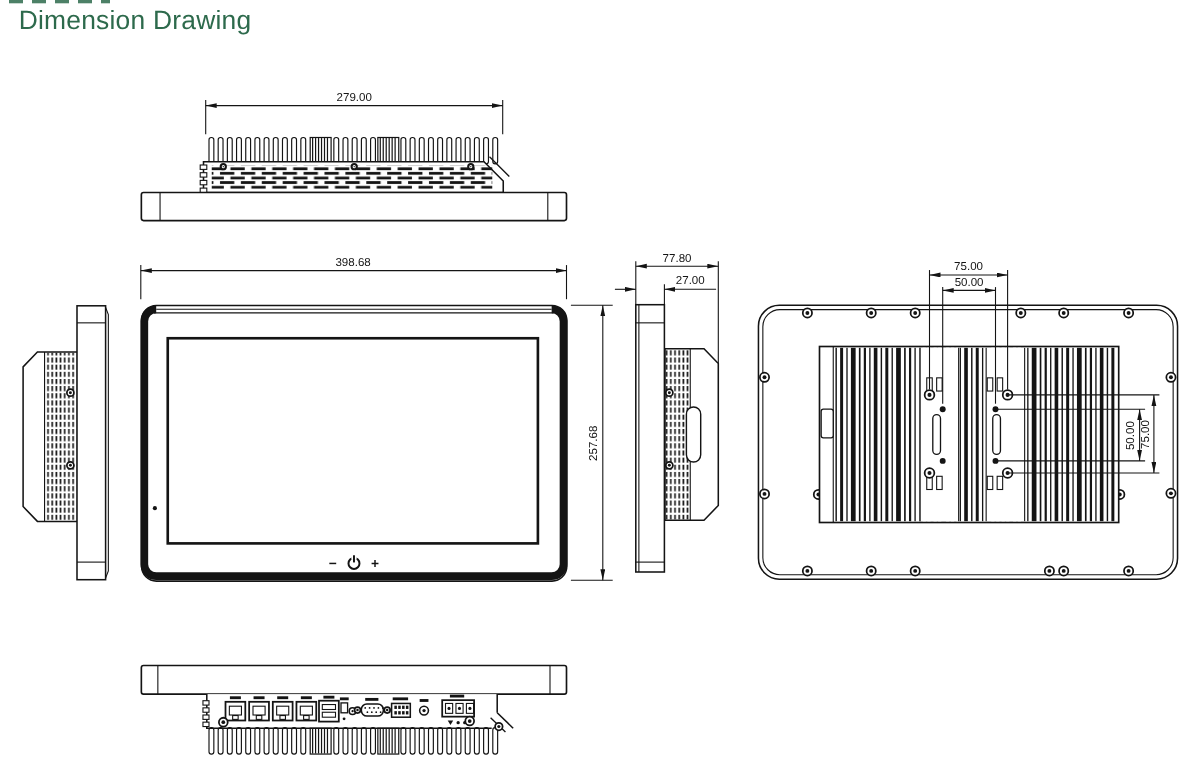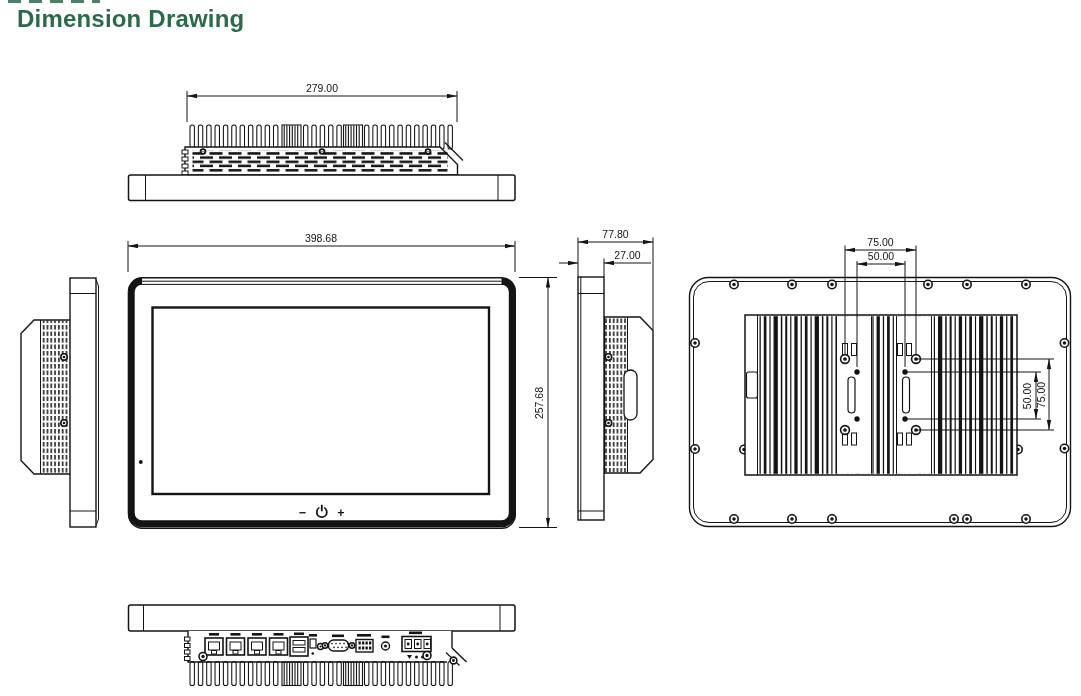--- a/index.html
+++ b/index.html
@@ -1,17 +1,17 @@
 <!DOCTYPE html>
 <html><head>
 <meta charset="utf-8">
 <style>
   html,body{margin:0;padding:0;background:#fff;}
   body{width:1081px;height:696px;position:relative;font-family:"Liberation Sans",sans-serif;overflow:hidden;}
-  .title{position:absolute;left:17px;top:5px;font-size:24px;font-weight:bold;letter-spacing:.2px;color:#2d6a4c;}
+  .title{position:absolute;left:17px;top:5px;font-size:24px;font-weight:normal;letter-spacing:.2px;color:#2d6a4c;}
   .artifact{position:absolute;top:0;left:8px;width:92px;height:3px;
     background:repeating-linear-gradient(90deg,#2d6a4c 0 13px,transparent 13px 21px);opacity:.85;}
   svg{position:absolute;left:0;top:0;display:block;}
   svg text{font-family:"Liberation Sans",sans-serif;font-size:10.5px;fill:#141414;}
   svg text.sym{font-size:12.5px;font-weight:bold;}
 </style>
 </head>
 <body style="background: rgb(255, 255, 255);">
 
 <div class="title" style="color: rgb(45, 106, 76);">Dimension Drawing</div>

